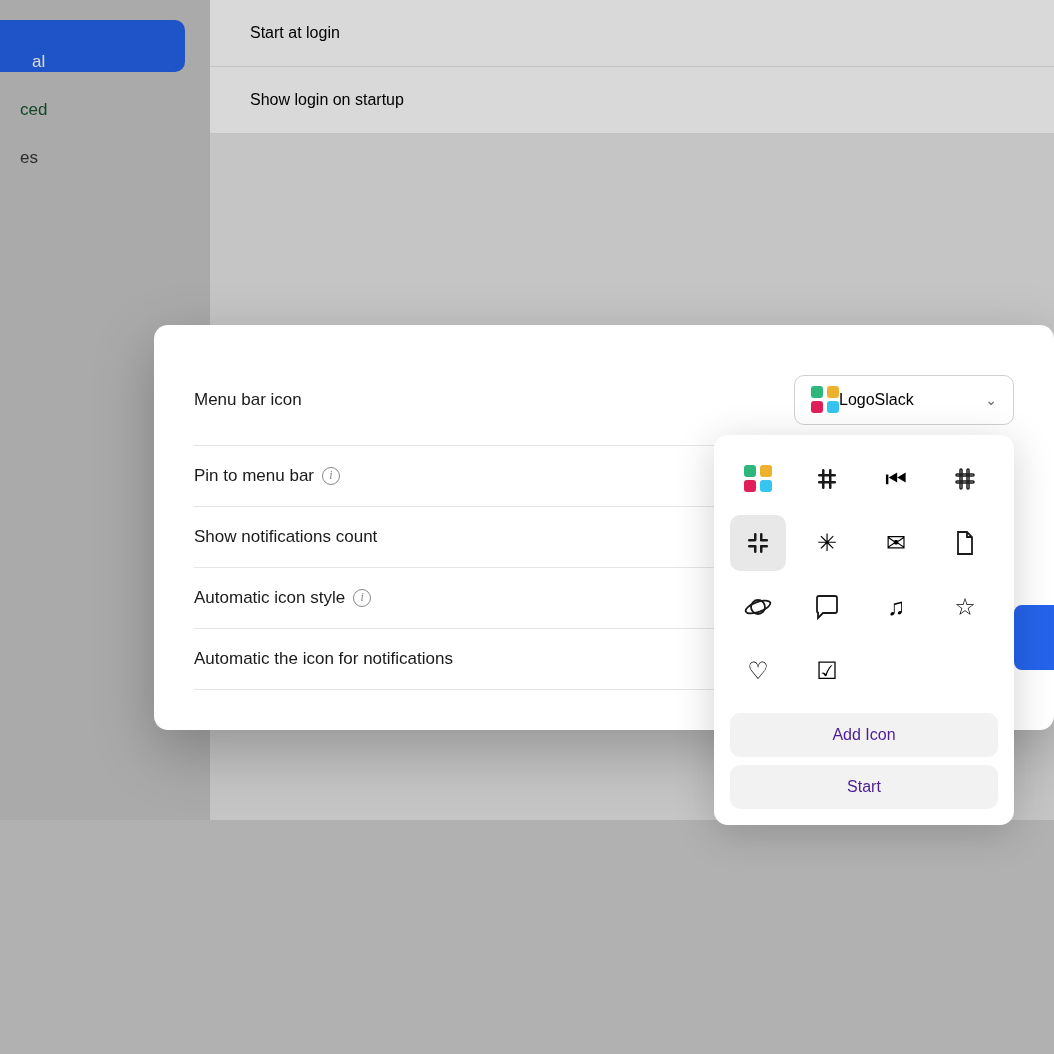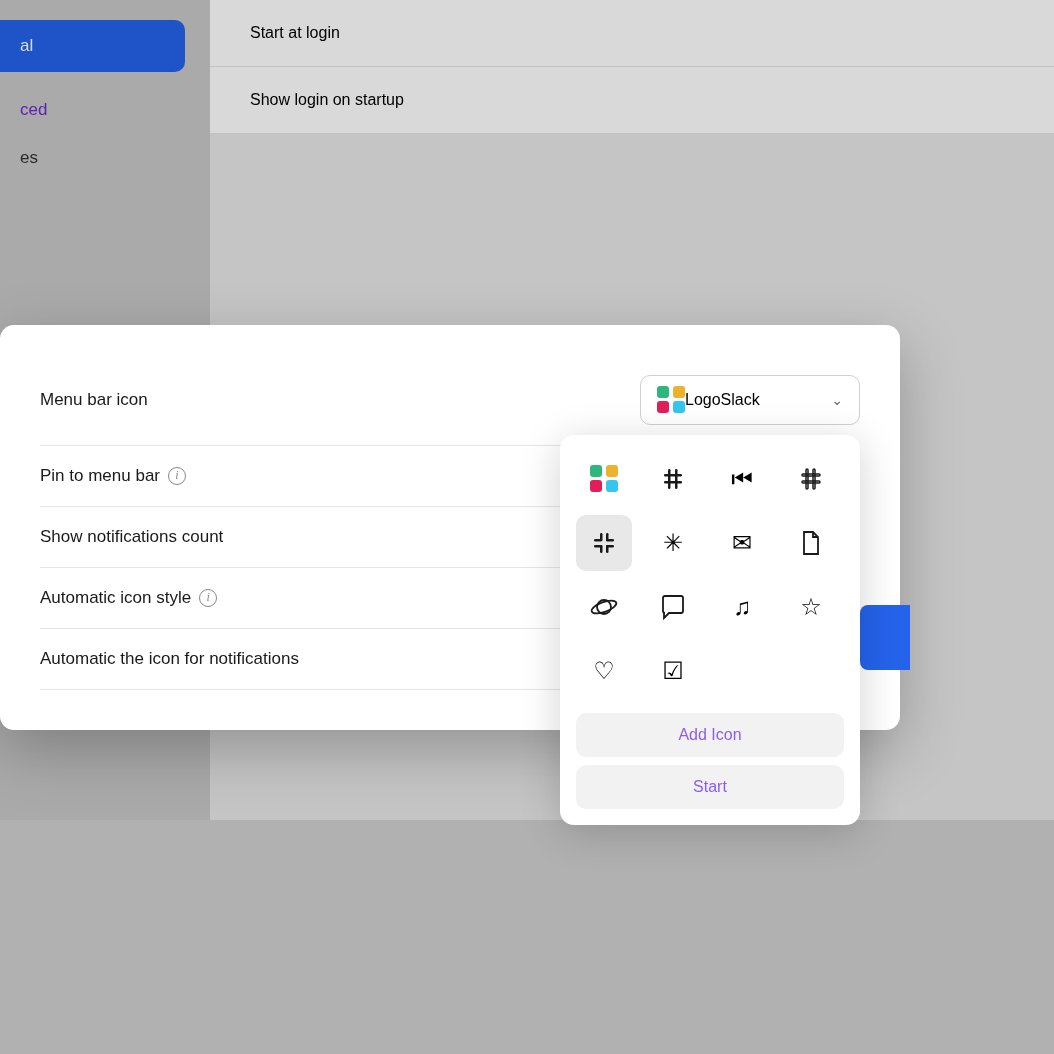--- a/index.html
+++ b/index.html
@@ -31,34 +31,34 @@
     }
 
     .sidebar-item-active {
       position: absolute;
       top: 20px; left: 0;
       width: 185px;
       height: 52px;
       background: #2563eb;
       border-radius: 0 10px 10px 0;
       display: flex;
-      align-items: center;
-      padding-left: 20px;
+      align-items: flex-end;
+      padding-left: 32px;
     }
 
     .sidebar-item-active span {
       color: white;
       font-size: 17px;
       font-weight: 500;
     }
 
     .sidebar-label-1 {
       position: absolute;
       top: 100px; left: 20px;
-      color: #6d28d9;
+      color: #14532d;
       font-size: 17px;
     }
 
     .sidebar-label-2 {
       position: absolute;
       top: 148px; left: 20px;
       color: #333;
       font-size: 17px;
     }
 
@@ -73,21 +73,21 @@
 
     
     .modal-overlay {
       position: absolute;
       top: 0; left: 0;
       width: 1054px;
       height: 1054px;
       background: rgba(0,0,0,0.15);
       display: flex;
       align-items: center;
-      justify-content: flex-start;
+      justify-content: flex-end;
       z-index: 10;
     }
 
     .modal {
       background: white;
       border-radius: 14px;
       width: 900px;
       padding: 30px 40px 40px;
       position: relative;
       box-shadow: 0 20px 60px rgba(0,0,0,0.25);
@@ -209,21 +209,21 @@
     .dropdown-action-btn {
       width: 100%;
       padding: 13px;
       border: none;
       border-radius: 10px;
       background: #f2f2f2;
       font-size: 16px;
       font-weight: 500;
       cursor: pointer;
       margin-bottom: 8px;
-      color: #8b5cf6;
+      color: #4c1d95;
     }
 
     .dropdown-action-btn:last-child {
       margin-bottom: 0;
     }
 
     
     .save-btn-partial {
       position: absolute;
       right: -10px;

